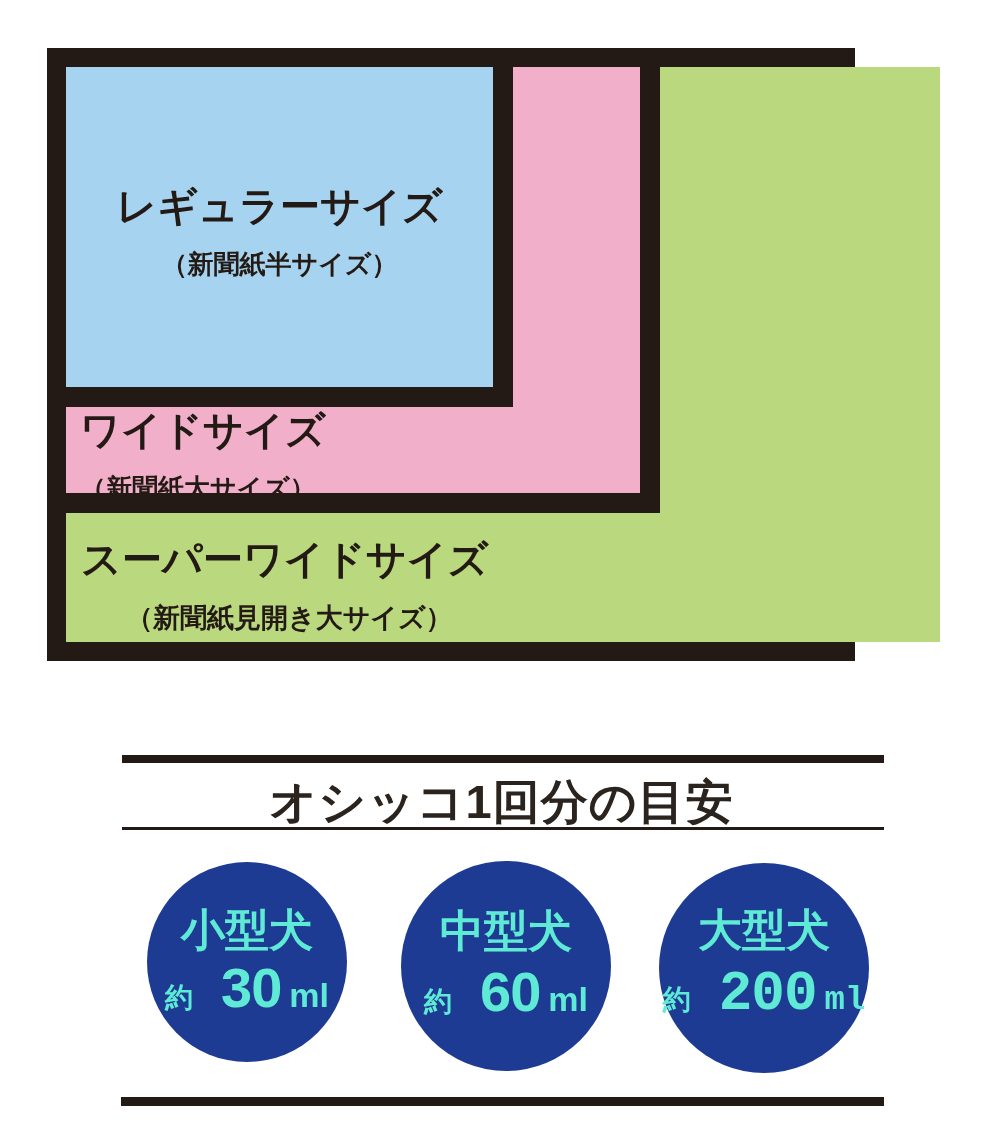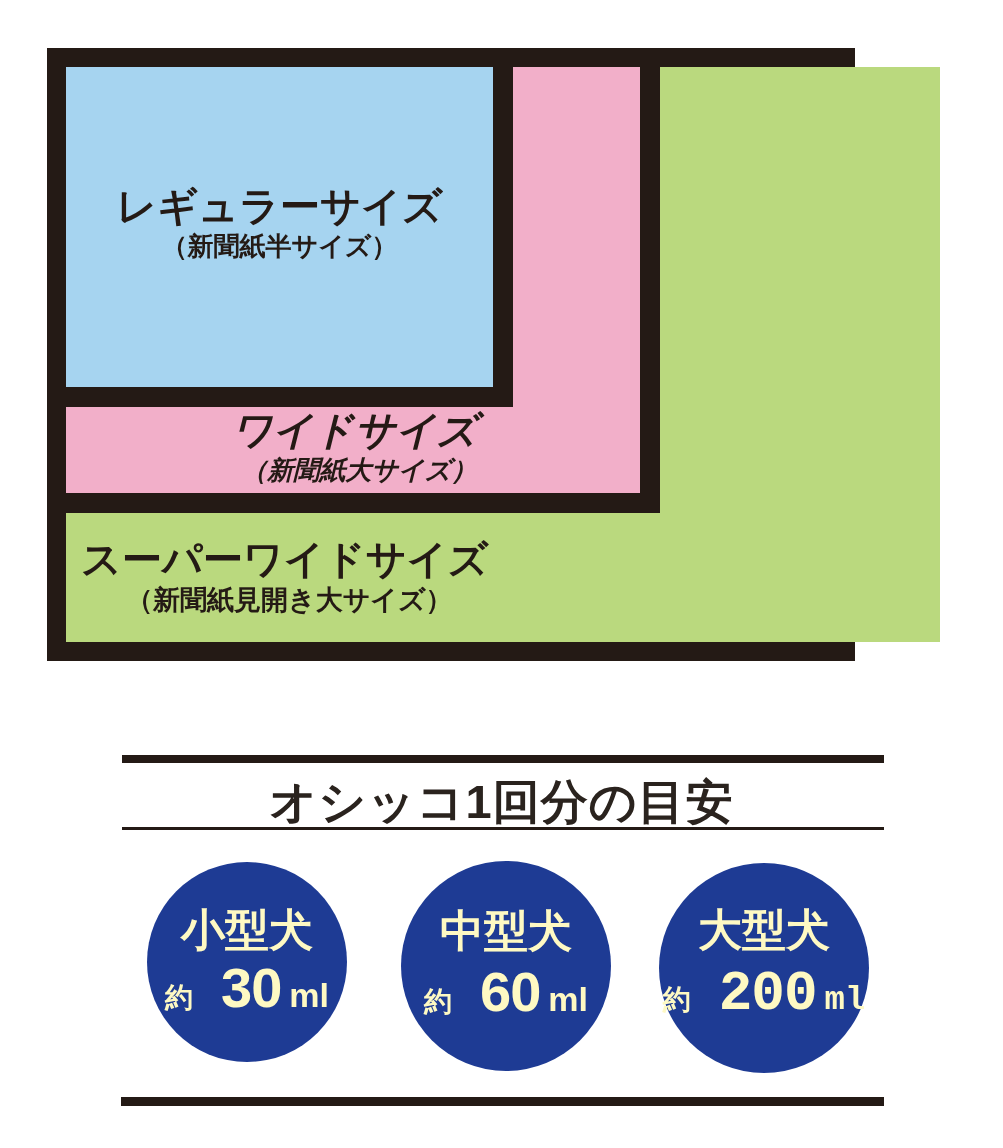--- a/index.html
+++ b/index.html
@@ -12,38 +12,38 @@
   .frame { position:absolute; left:47px; top:48px; width:808px; height:613px; background:#241a15; }
   .fill  { position:absolute; }
   .super-fill   { left:19px; top:19px; width:874px; height:575px; background:#bad97e; }
   .wide-block   { position:absolute; left:0; top:0; width:613px; height:465px; background:#241a15; }
   .wide-fill    { left:19px; top:19px; width:574px; height:426px; background:#f2afc9; }
   .regular-block{ position:absolute; left:0; top:0; width:466px; height:359px; background:#241a15; }
   .regular-fill { left:19px; top:19px; width:427px; height:320px; background:#a6d4f0; }
 
   .lbl { position:absolute; color:#241a15; font-weight:bold; }
   .lbl .t { font-size:40px; line-height:1.05; }
-  .lbl .s { font-size:26px; line-height:1.15; margin-top:5px; }
+  .lbl .s { font-size:26px; line-height:1.15; margin-top:23px; }
   .regular-label { left:19px; top:137px; width:427px; text-align:center; }
-  .wide-label    { left:3px; top:361px; width:427px; text-align:right;font-style:italic; }
+  .wide-label    { left:33px; top:361px; width:427px; text-align:left; }
   .super-label   { left:34px; top:490px; text-align:left; }
   .super-label .s { padding-left:45px; font-size:27px; }
 
   
   .rule { position:absolute; background:#241a15; }
   .rule-top    { left:122px; top:755px; width:762px; height:8px; }
   .rule-mid    { left:122px; top:827px; width:762px; height:3px; }
   .rule-bottom { left:121px; top:1097px; width:763px; height:9px; }
 
   .guide-heading {
     position:absolute; left:0; top:771px; width:100%; margin:0;
     text-align:center; font-size:47px; font-weight:bold; color:#2a231e; letter-spacing:1px;
   }
 
-  .circle { position:absolute; border-radius:50%; background:#1e3b94; color:#fef9c3; }
+  .circle { position:absolute; border-radius:50%; background:#1e3b94; color:#5eead4; }
   .c1 { left:147px; top:862px; width:200px; height:200px; }
   .c2 { left:401px; top:861px; width:210px; height:210px; }
   .c3 { left:659px; top:863px; width:210px; height:210px;font-family:Liberation Mono, monospace; }
   .circle .dog {
     position:absolute; top:23%; left:0; width:100%; text-align:center;
     font-size:44px; font-weight:bold; line-height:1;
   }
   .circle .amount {
     position:absolute; top:49%; left:0; width:100%;
     display:flex; justify-content:center; align-items:baseline; font-weight:bold;

